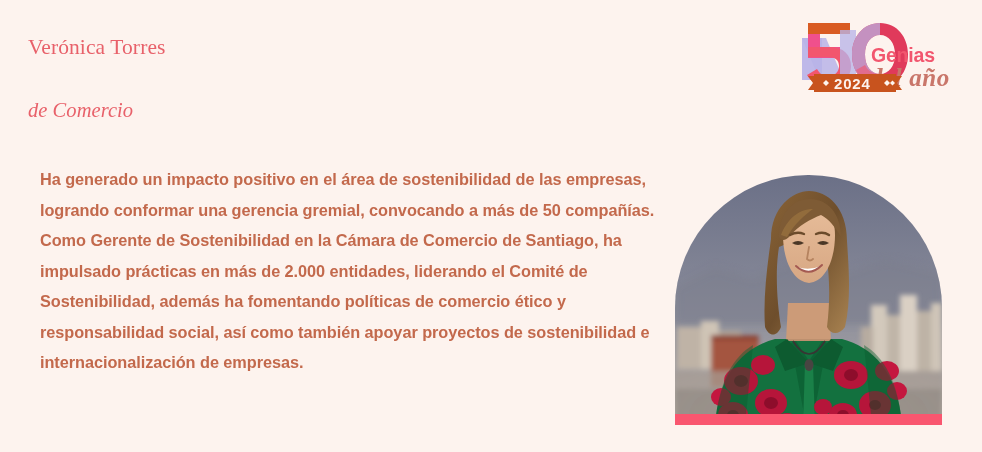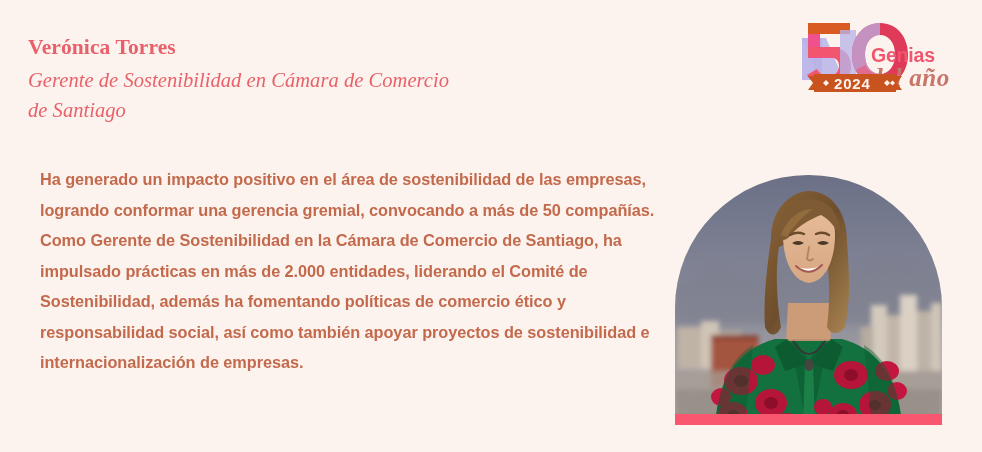--- a/index.html
+++ b/index.html
@@ -18,21 +18,21 @@
 
   
   #header-block {
     position: absolute;
     left: 28px;
     top: 34px;
     width: 600px;
   }
   #person-name {
     font-family: "Liberation Serif", serif;
-    font-weight: bold;
+    font-weight: normal;
     font-size: 21.5px;
     color: #E8616A;
     letter-spacing: 0.1px;
     line-height: 1.24;
     margin: 0;
   }
   #person-role {
     font-family: "Liberation Serif", serif;
     font-style: italic;
     font-weight: normal;
@@ -89,22 +89,22 @@
   }
 </style>
 </head>
 <body>
 
 <div id="page">
 
   <div id="header-block">
     <div id="person-name">Verónica Torres</div>
     <div id="person-role">
-      <span>Gerente de Sostenibilidad en Cámara de Comercio</span><br>
-      <span>de Santiago</span>
+      <br>
+      <span>de Comercio</span>
     </div>
   </div>
 
   <p id="bio-paragraph">Ha generado un impacto positivo en el área de sostenibilidad de las empresas, logrando conformar una gerencia gremial, convocando a más de 50 compañías. Como Gerente de Sostenibilidad en la Cámara de Comercio de Santiago, ha impulsado prácticas en más de 2.000 entidades, liderando el Comité de Sostenibilidad, además ha fomentando políticas de comercio ético y responsabilidad social, así como también apoyar proyectos de sostenibilidad e internacionalización de empresas.</p>
 
   <div id="logo">
     <svg width="176" height="82" viewBox="0 0 176 82" xmlns="http://www.w3.org/2000/svg">
       <defs>
         <clipPath id="clip-five-top">
             <rect x="0" y="0" width="80" height="82"></rect>

